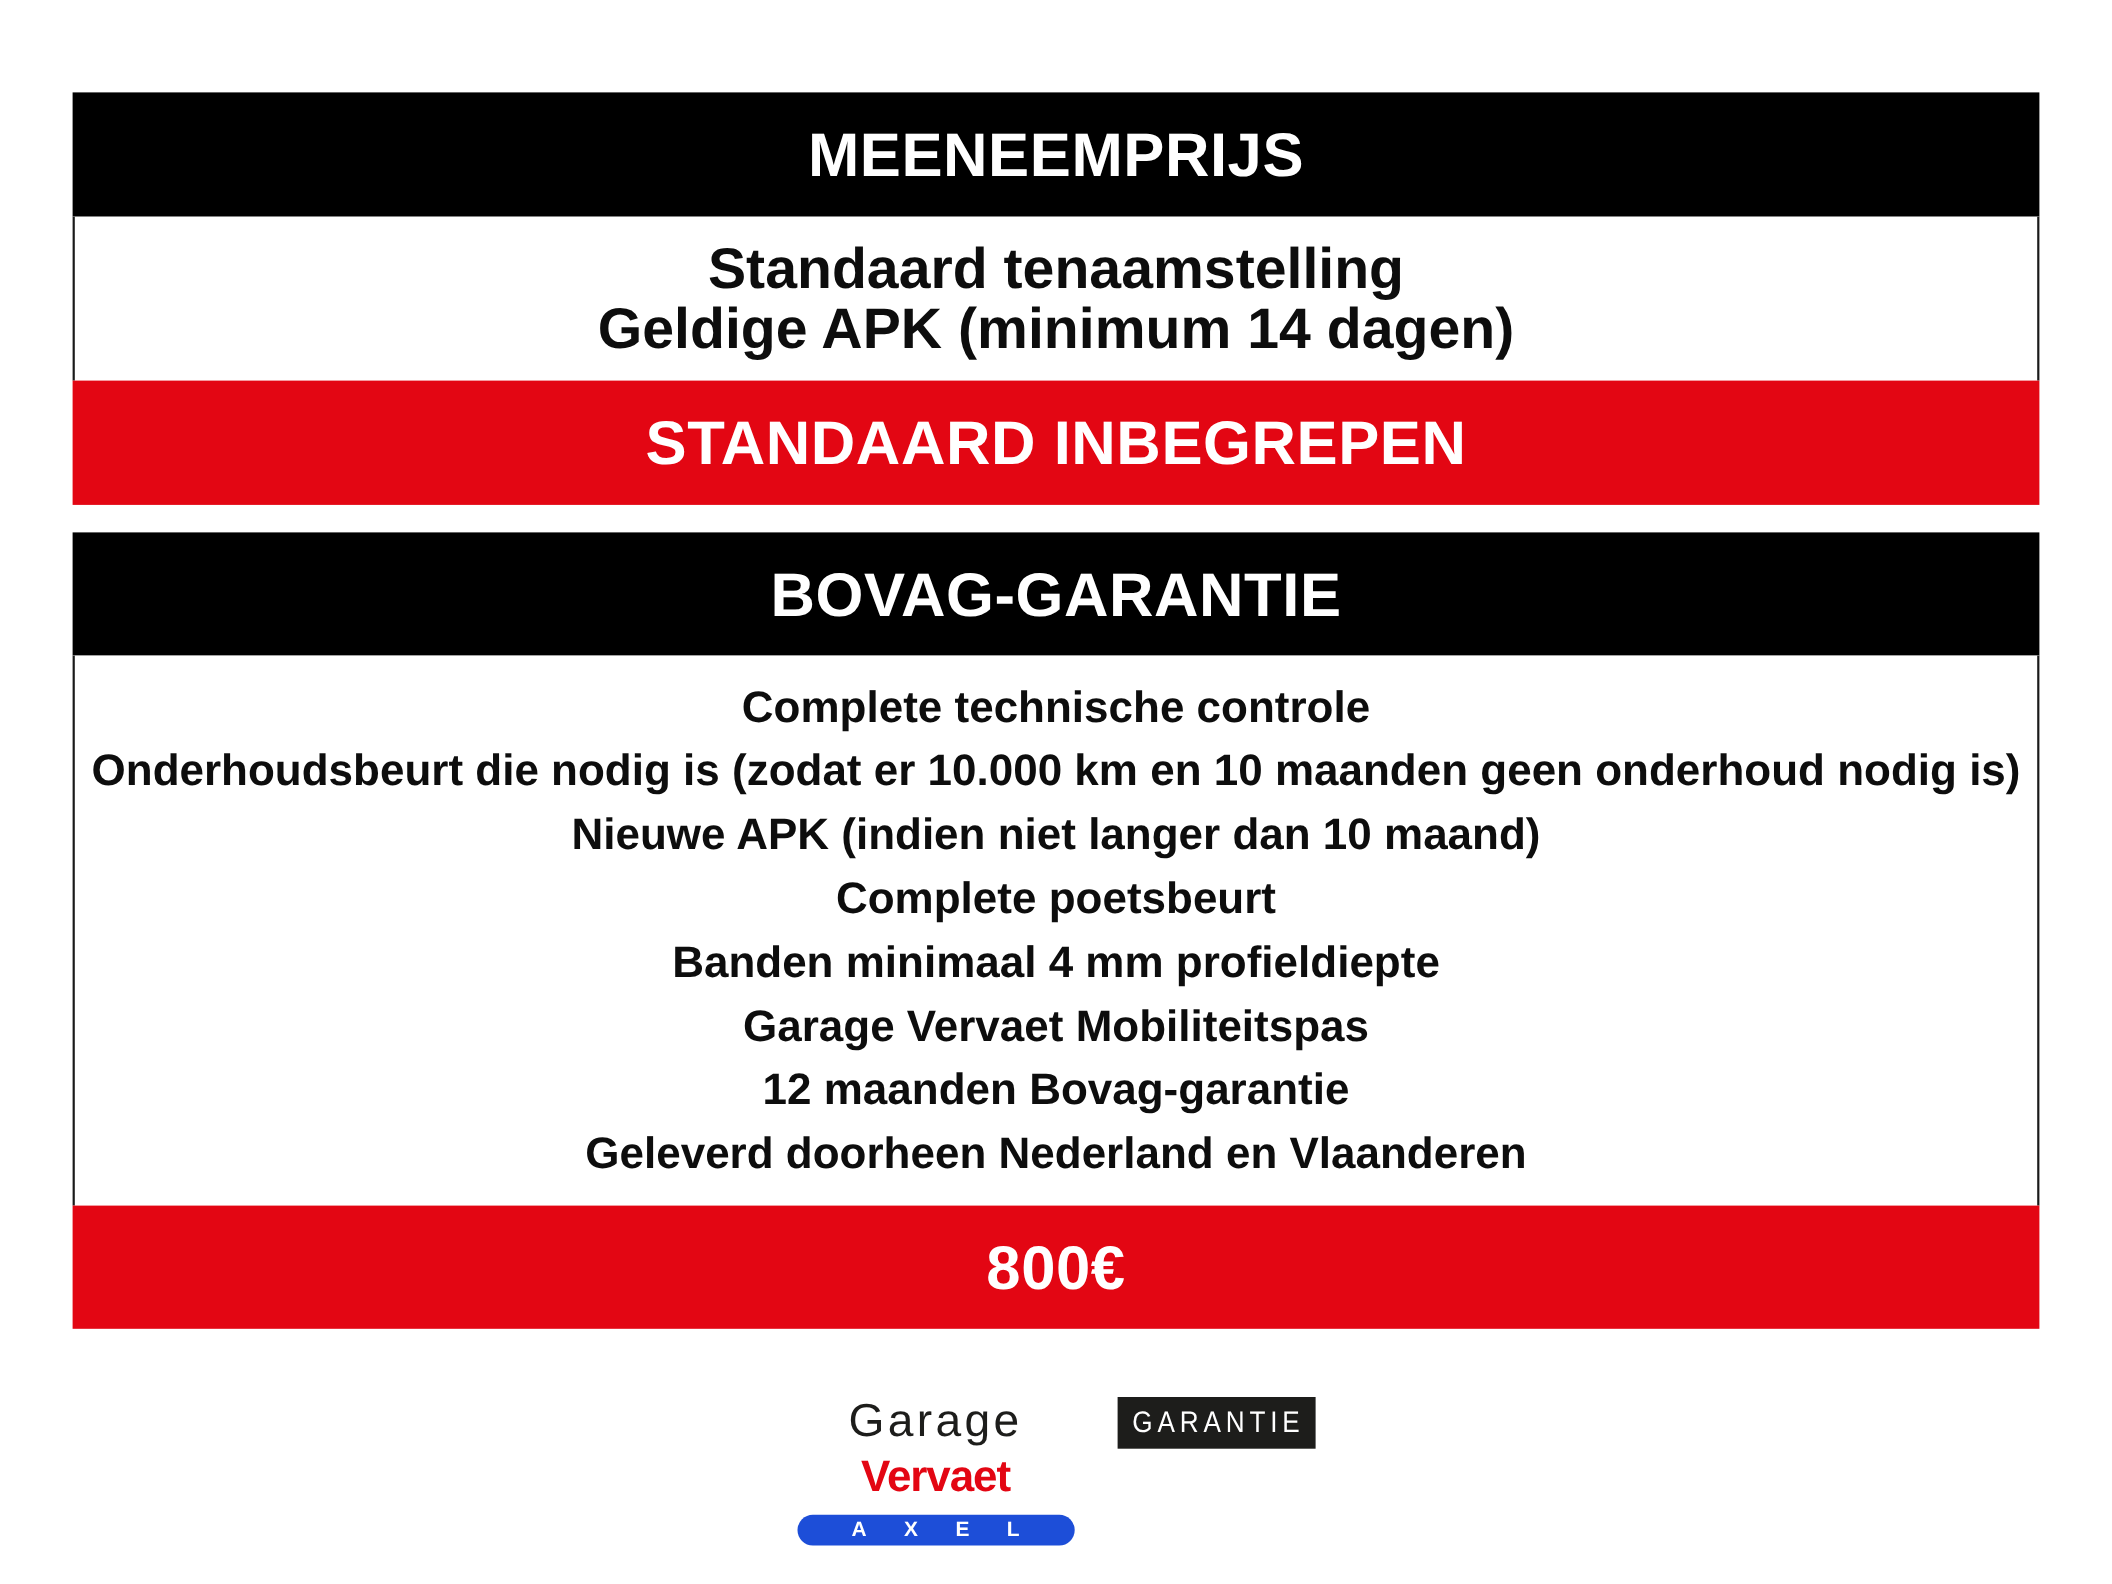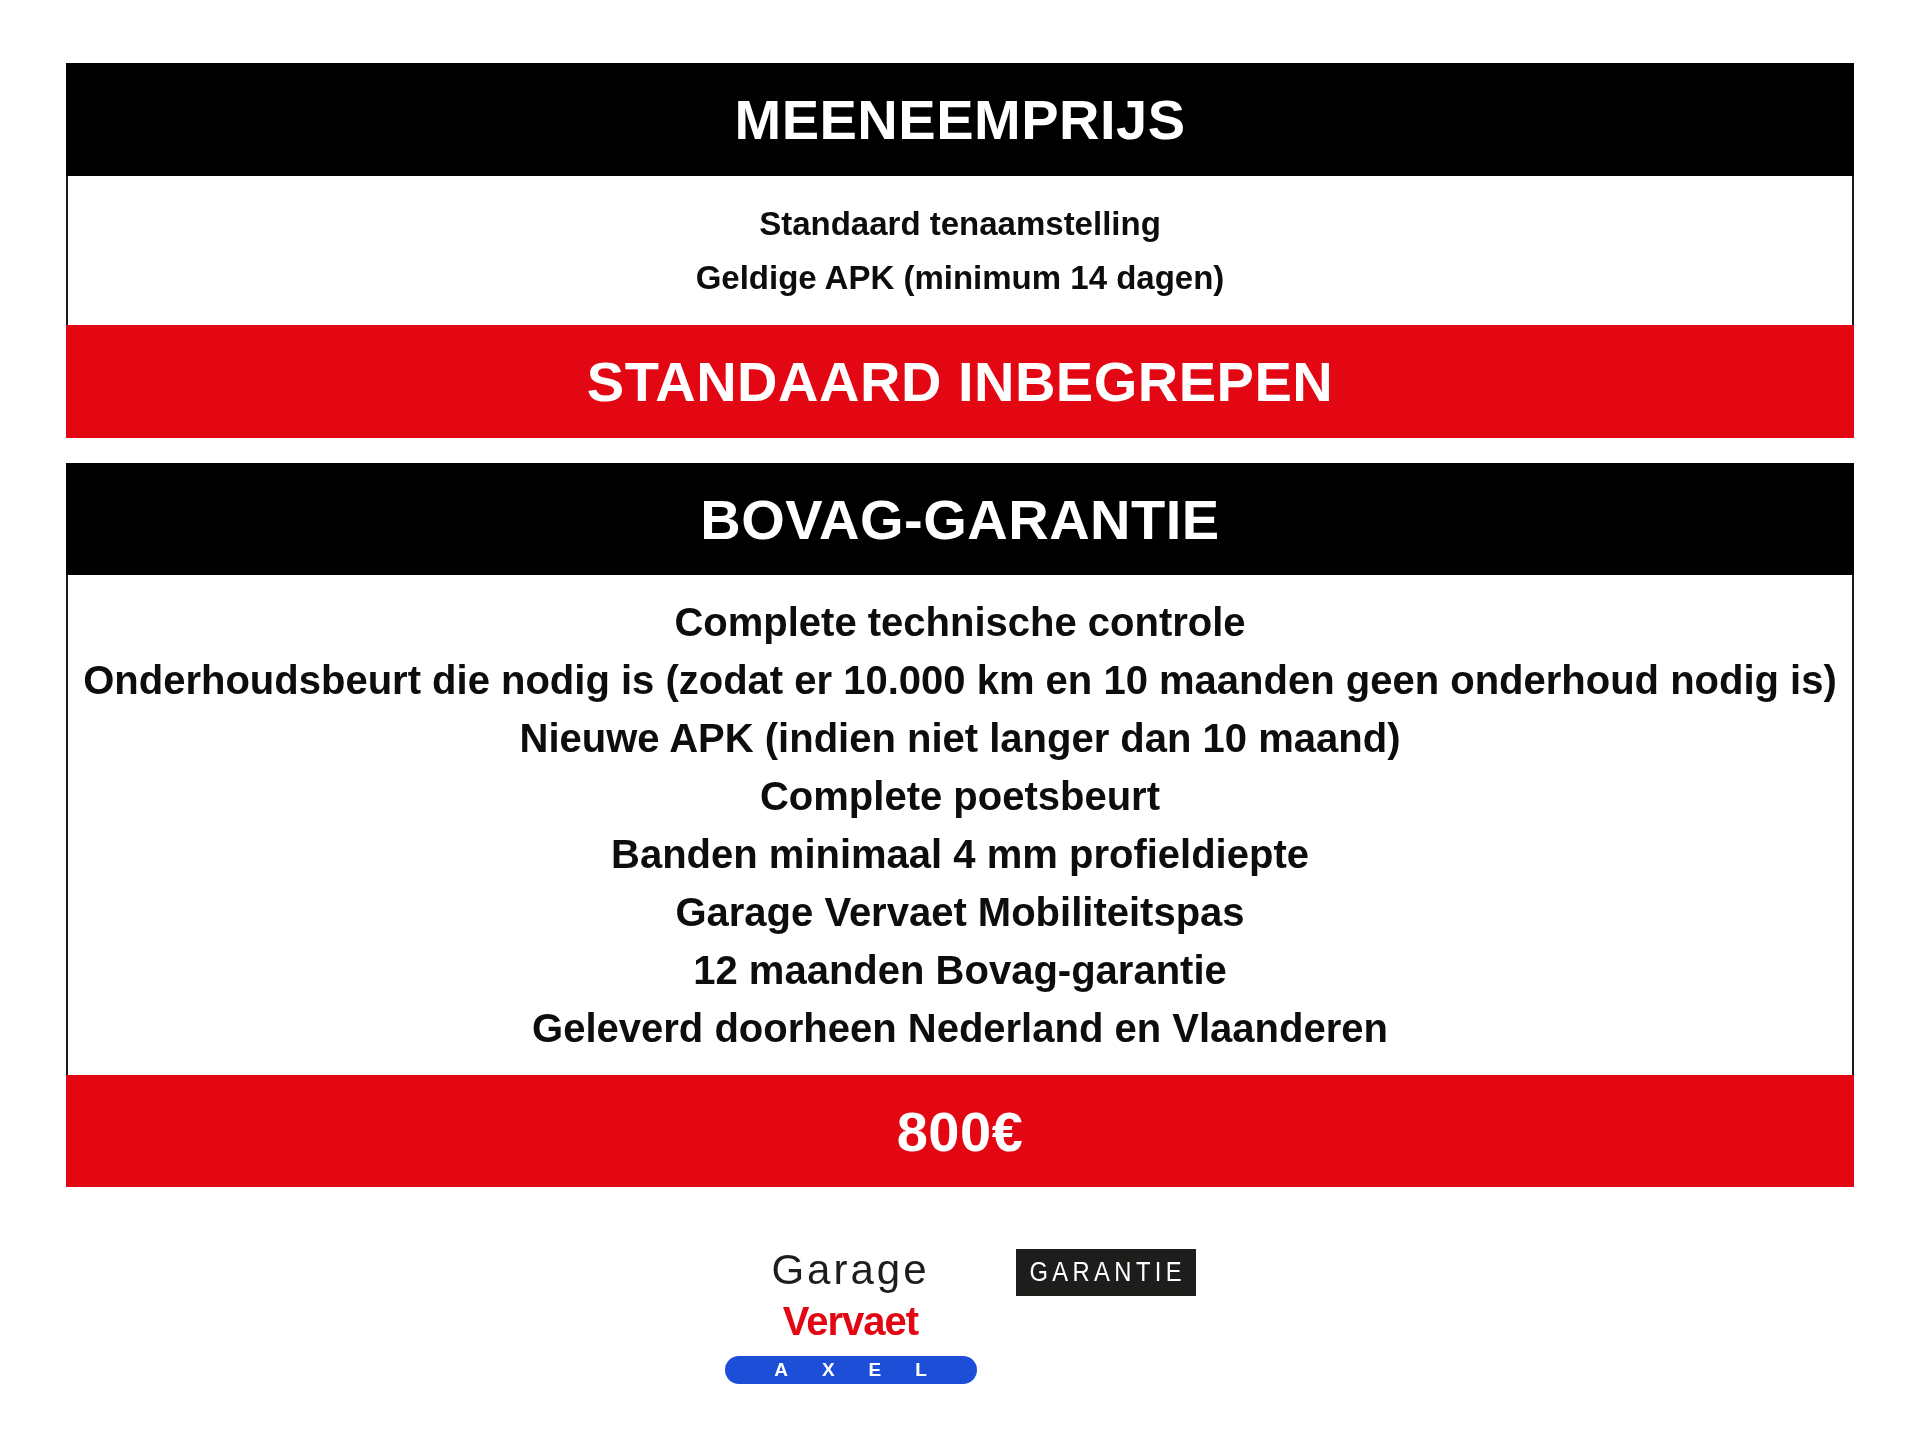--- a/index.html
+++ b/index.html
@@ -11,21 +11,21 @@
     position: relative;
     width: 1920px;
     height: 1440px;
     background: #ffffff;
     font-family: "Liberation Sans", sans-serif;
     overflow: hidden;
   }
   .content {
     width: 1788px;
     margin: 0 auto;
-    padding-top: 63px;
+    padding-top: 84px;
   }
   .bar {
     display: flex;
     align-items: center;
     justify-content: center;
     box-sizing: border-box;
   }
   .bar-black { background: #000000; height: 113px; }
   .bar-black-2 { background: #000000; height: 112px; }
   .bar-red { background: #e30613; height: 113px; }
@@ -42,21 +42,21 @@
     border-left: 2px solid #1a1a1a;
     border-right: 2px solid #1a1a1a;
     box-sizing: border-box;
     text-align: center;
     color: #0d0d0d;
     font-weight: bold;
   }
   .panel-1 {
     height: 149px;
     padding-top: 21px;
-    font-size: 33px;
+    font-size: 52px;
     line-height: 54px;
   }
   .panel-2 {
     height: 500px;
     padding-top: 18px;
     font-size: 40px;
     line-height: 58px;
   }
   .panel-line { white-space: nowrap; }
   .section-gap { height: 25px; }

